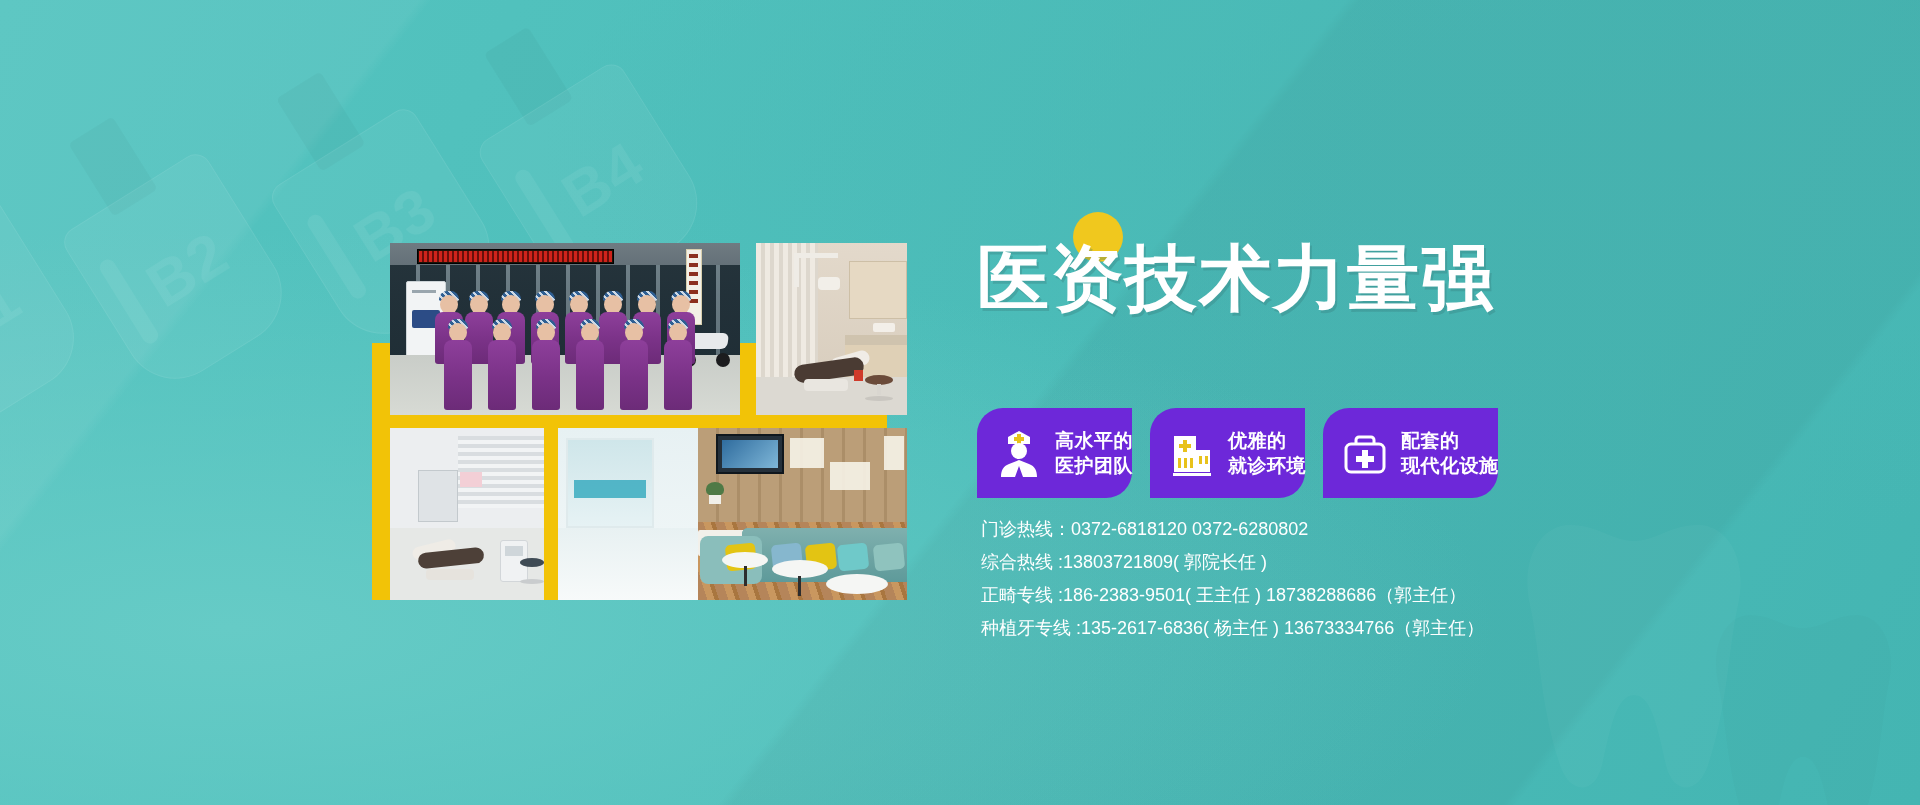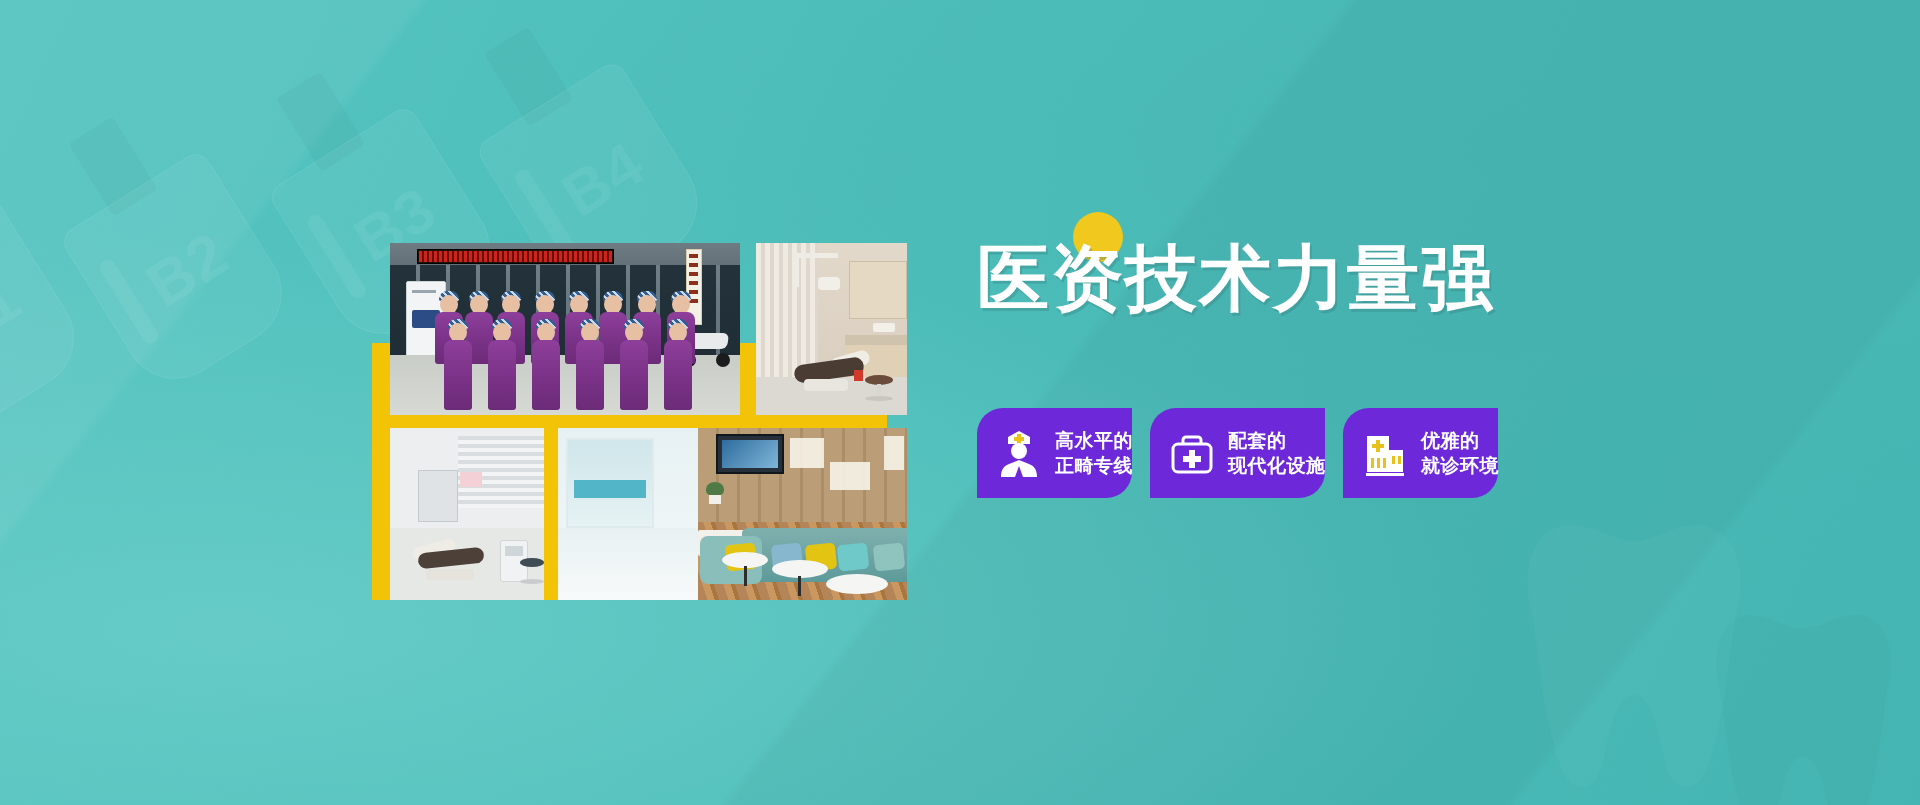--- a/index.html
+++ b/index.html
@@ -458,36 +458,21 @@
         <div class="ic">
           <svg viewBox="0 0 48 50" width="48" height="50">
             <path d="M24 3 L13 9 L13 16 L35 16 L35 9 Z" fill="#fff"></path>
             <path d="M22 6 h4 v3 h3 v4 h-3 v3 h-4 v-3 h-3 v-4 h3 z" fill="#E8C21B"></path>
             <circle cx="24" cy="23" r="8" fill="#fff"></circle>
             <path d="M24 32 L14 36 C8 38 6 43 6 49 L20 49 L24 38 L28 49 L42 49 C42 43 40 38 34 36 Z" fill="#fff"></path>
           </svg>
         </div>
         <div class="tx">
           <span>高水平的</span>
-          <span>正畸专线</span>
-        </div>
-      </div>
-
-      <div class="badge b2">
-        <div class="ic">
-          <svg viewBox="0 0 48 50" width="48" height="50">
-            <path d="M18 9 h12 a3 3 0 0 1 3 3 v4" fill="none" stroke="#fff" stroke-width="3"></path>
-            <path d="M15 16 v-4 a3 3 0 0 1 3 -3" fill="none" stroke="#fff" stroke-width="3"></path>
-            <rect x="5" y="16" width="38" height="28" rx="5" fill="none" stroke="#fff" stroke-width="3"></rect>
-            <path d="M21 22 h6 v6 h6 v6 h-6 v6 h-6 v-6 h-6 v-6 h6 z" fill="#fff"></path>
-          </svg>
-        </div>
-        <div class="tx">
-          <span>配套的</span>
-          <span>现代化设施</span>
+          <span>医护团队</span>
         </div>
       </div>
 
       <div class="badge b3">
         <div class="ic">
           <svg viewBox="0 0 48 50" width="48" height="50">
             <rect x="6" y="8" width="22" height="36" fill="#fff"></rect>
             <rect x="28" y="22" width="14" height="22" fill="#fff"></rect>
             <path d="M15 12 h4 v4 h4 v4 h-4 v4 h-4 v-4 h-4 v-4 h4 z" fill="#E8C21B"></path>
             <rect x="10" y="30" width="3" height="10" fill="#E8C21B"></rect>
@@ -496,17 +481,38 @@
             <rect x="31" y="28" width="3" height="8" fill="#E8C21B"></rect>
             <rect x="37" y="28" width="3" height="8" fill="#E8C21B"></rect>
             <rect x="5" y="45" width="38" height="3" fill="#fff"></rect>
           </svg>
         </div>
         <div class="tx">
           <span>优雅的</span>
           <span>就诊环境</span>
         </div>
       </div>
-    </div>
-
+
+      <div class="badge b2">
+        <div class="ic">
+          <svg viewBox="0 0 48 50" width="48" height="50">
+            <path d="M18 9 h12 a3 3 0 0 1 3 3 v4" fill="none" stroke="#fff" stroke-width="3"></path>
+            <path d="M15 16 v-4 a3 3 0 0 1 3 -3" fill="none" stroke="#fff" stroke-width="3"></path>
+            <rect x="5" y="16" width="38" height="28" rx="5" fill="none" stroke="#fff" stroke-width="3"></rect>
+            <path d="M21 22 h6 v6 h6 v6 h-6 v6 h-6 v-6 h-6 v-6 h6 z" fill="#fff"></path>
+          </svg>
+        </div>
+        <div class="tx">
+          <span>配套的</span>
+          <span>现代化设施</span>
+        </div>
+      </div>
+    </div>
+
+    <div class="contacts">
+      <div>门诊热线：0372-6818120  0372-6280802</div>
+      <div>综合热线 :13803721809( 郭院长任 )</div>
+      <div>正畸专线 :186-2383-9501( 王主任 ) 18738288686（郭主任）</div>
+      <div>种植牙专线 :135-2617-6836( 杨主任 ) 13673334766（郭主任）</div>
+    </div>
 
   </div>
 </div>
 
 </body></html>

